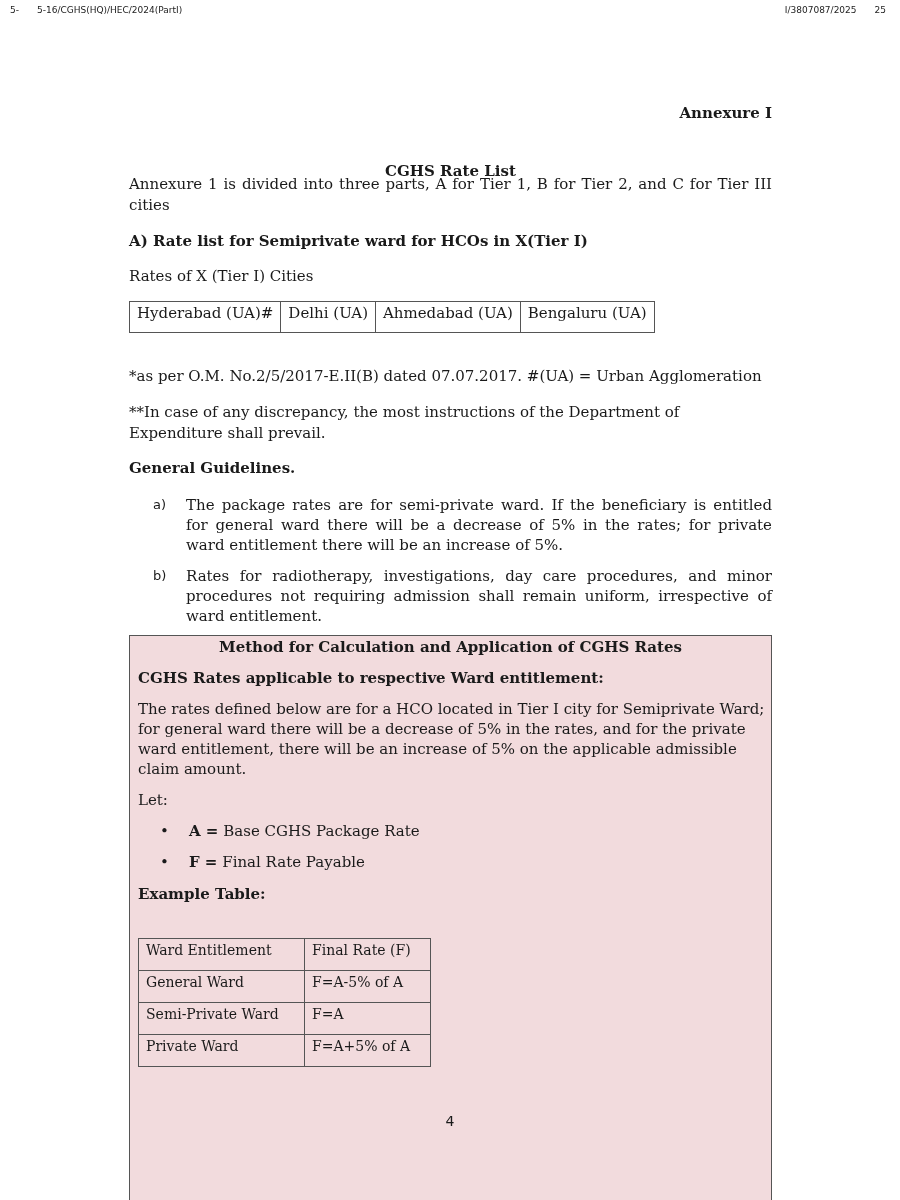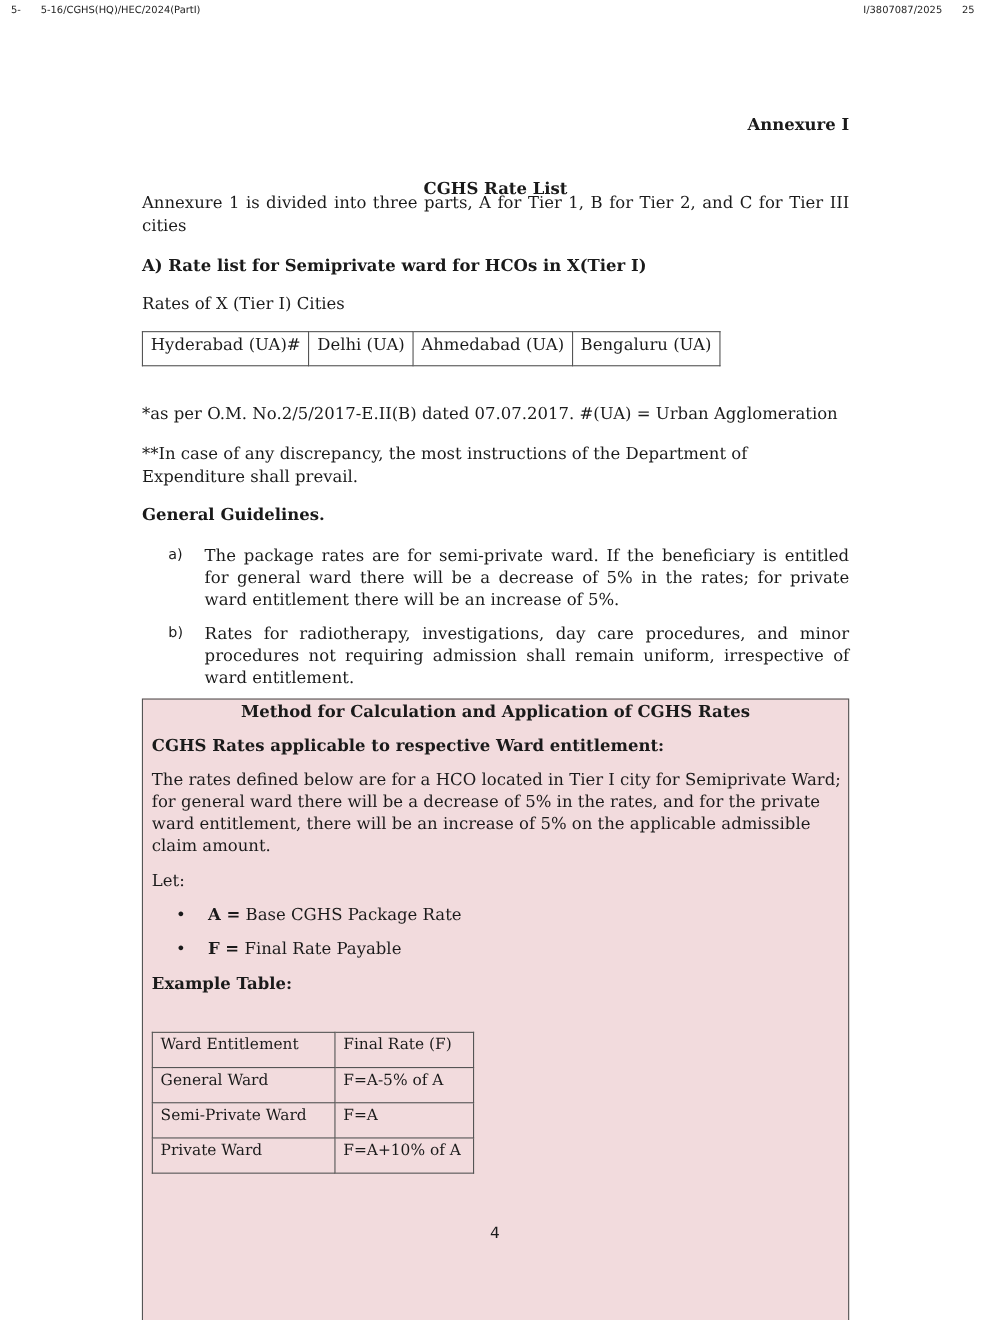--- a/index.html
+++ b/index.html
@@ -100,20 +100,20 @@
       <tr>
         <td class="c1">General Ward</td>
         <td class="c2">F=A-5% of A</td>
       </tr>
       <tr>
         <td class="c1">Semi-Private Ward</td>
         <td class="c2">F=A</td>
       </tr>
       <tr>
         <td class="c1">Private Ward</td>
-        <td class="c2">F=A+10% of A</td>
+        <td class="c2">F=A+5% of A</td>
       </tr>
     </tbody>
       </table>
   </div>
 </div>
 
 <div class="pnum">4</div>
 
 </body></html>

